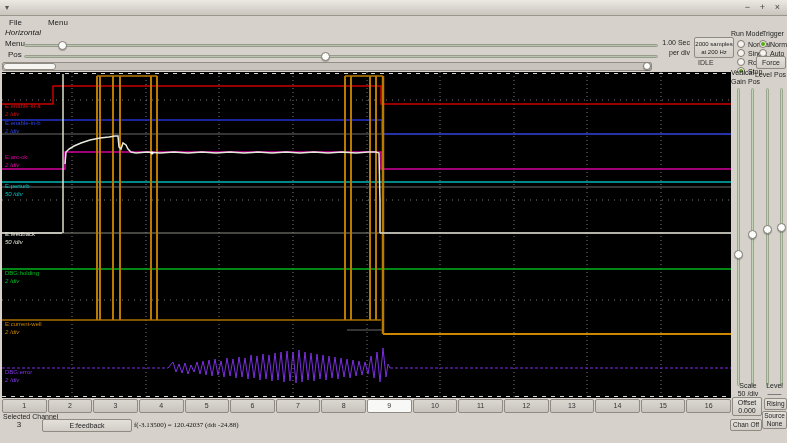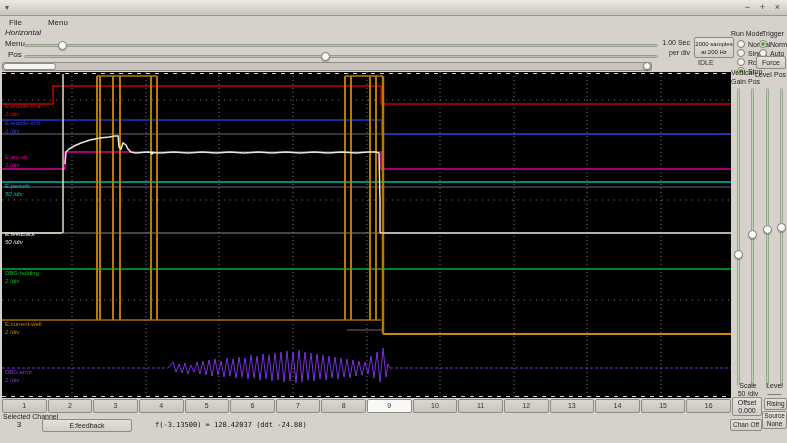--- a/index.html
+++ b/index.html
@@ -256,21 +256,21 @@
     <div class="chan-btn">12</div>
     <div class="chan-btn">13</div>
     <div class="chan-btn">14</div>
     <div class="chan-btn">15</div>
     <div class="chan-btn">16</div>
   </div>
 
 <div class="abs small" style="left:3px;top:413px;">Selected Channel</div>
 <div class="abs" style="left:4px;top:420px;width:30px;text-align:center;font-size:8px;">3</div>
 <div class="abs btn" style="left:42px;top:419px;width:90px;height:13px;">E:feedback</div>
-<div class="abs readout" style="left:155px;top:421px;">f(-3.13500) =  120.42037 (ddt -24.88)</div>
+<div class="abs readout" style="left:134px;top:421px;font-family:Liberation Serif, serif;">f(-3.13500) =  120.42037 (ddt -24.88)</div>
 
 <div id="taskbar">
   <span style="width:8px;height:8px;border-radius:50%;background:#7cb332;border:1px solid #55791f;flex:none;"></span>
   <span style="font-size:7.5px;">Menu</span>
   <span class="tk-icon">✎</span>
   <span style="width:8px;height:8px;border-radius:50%;background:#2b3f66;flex:none;"></span>
   <span style="width:8px;height:8px;background:#203020;border:1px solid #111;flex:none;"></span>
   <span style="width:8px;height:8px;background:#555;border:1px solid #222;flex:none;"></span>
   <span style="width:9px;height:9px;border-radius:50%;background:#dd4433;border:2px solid #f2c12e;flex:none;"></span>
   <span class="sep"></span>

